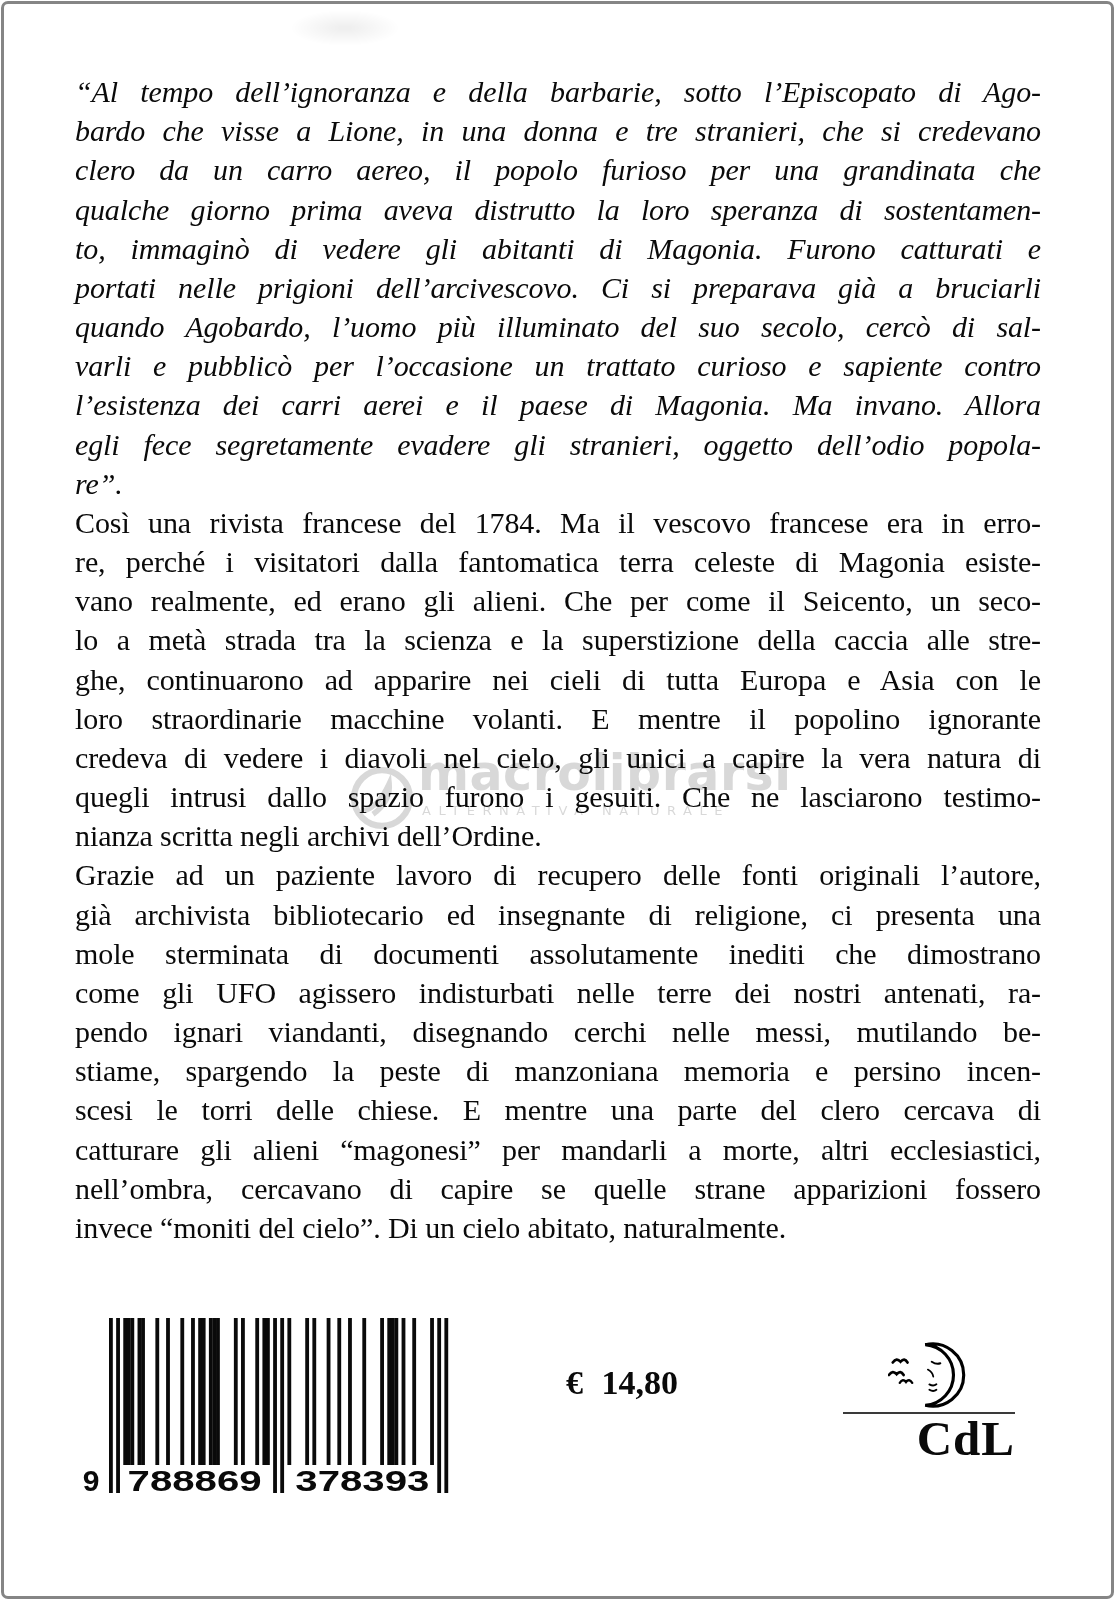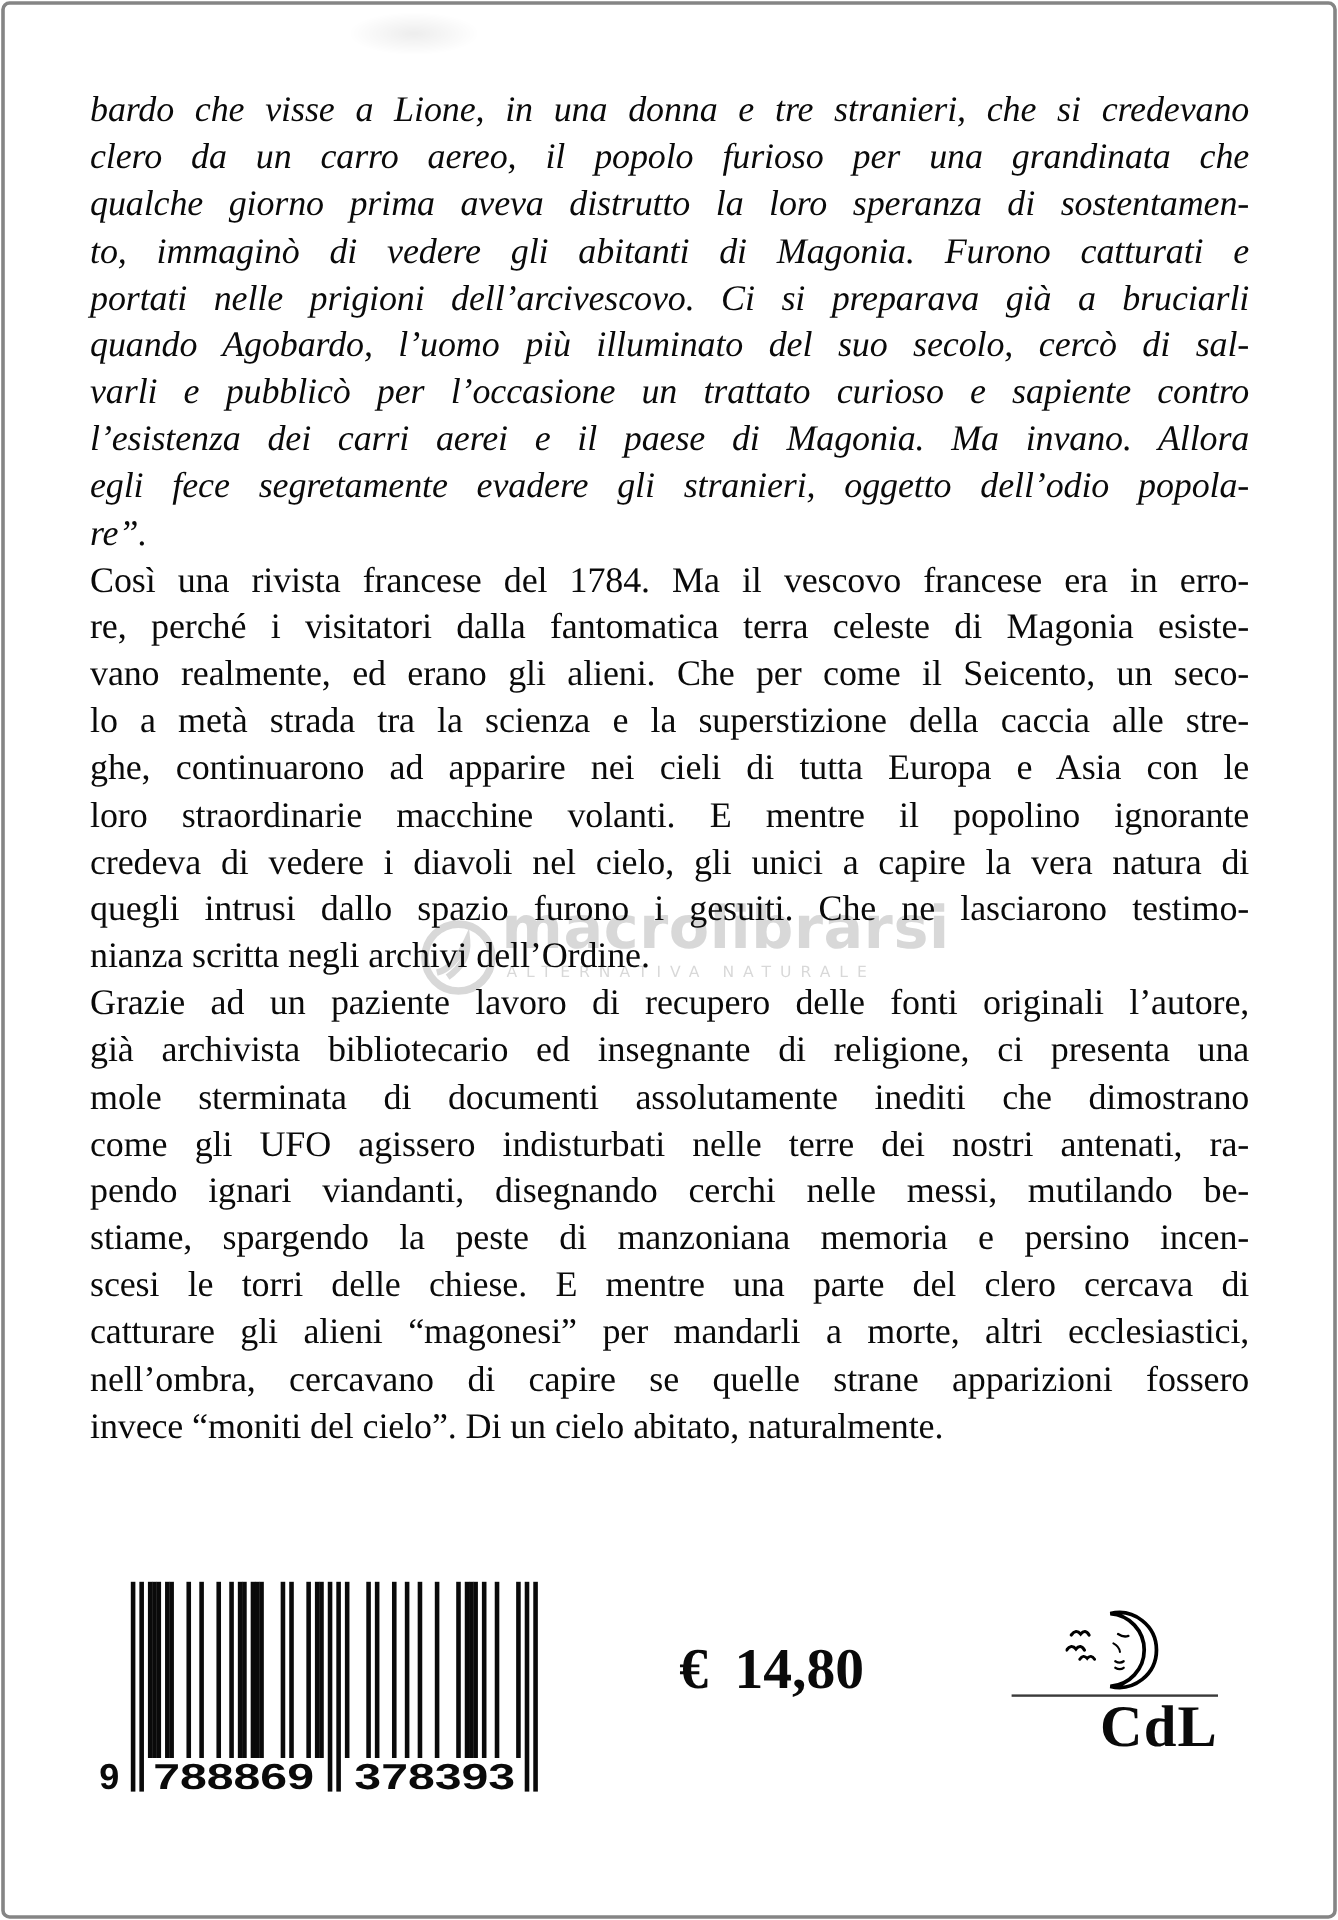--- a/index.html
+++ b/index.html
@@ -16,21 +16,21 @@
     font-size:30px;line-height:39.17px;z-index:2;letter-spacing:-0.1px;}
   .para .line{text-align:justify;text-align-last:justify;}
   .para .line.last{text-align-last:left;}
   .para.italic{font-style:italic;}
   .watermark{position:absolute;left:346px;top:748px;display:flex;align-items:flex-start;gap:0;
     color:#6b6b6b;opacity:0.26;z-index:1;}
   .wm-swirl{margin-top:14px;}
   .wm-brand{font-family:"DejaVu Sans",sans-serif;font-weight:bold;font-size:49px;line-height:52px;letter-spacing:0.5px;}
   .wm-tag{font-family:"DejaVu Sans",sans-serif;font-size:13px;letter-spacing:7.5px;margin-top:3px;margin-left:4px;}
   .barcode{position:absolute;left:78px;top:1318px;z-index:2;}
-  .price{position:absolute;left:566px;top:1364px;font-size:48px;font-weight:bold;word-spacing:10px;z-index:2;}
+  .price{position:absolute;left:566px;top:1364px;font-size:34px;font-weight:bold;word-spacing:10px;z-index:2;}
   .publisher{position:absolute;left:843px;top:1336px;width:172px;text-align:right;z-index:2;}
   .publisher .moon{display:block;margin:0 auto;}
   .pub-rule{height:2px;background:#3a3a3a;width:172px;margin-top:-2px;}
   .pub-name{font-size:49px;line-height:46px;font-weight:bold;margin-top:2px;letter-spacing:1px;}
 </style>
 </head>
 <body>
 
 <div class="page">
   <div class="frame"></div>
@@ -42,20 +42,21 @@
       <path d="M10,27 Q18,25 24,12 Q25,22 15,29" fill="none" stroke="currentColor" stroke-width="3"></path>
     </svg>
     <div>
       <div class="wm-brand">macrolibrarsi</div>
       <div class="wm-tag">ALTERNATIVA NATURALE</div>
     </div>
   </div>
 
   <div class="text-block" id="text-block">
       <div class="para italic">
+        <div class="line">“Al tempo dell’ignoranza e della barbarie, sotto l’Episcopato di Ago-</div>
         <div class="line">bardo che visse a Lione, in una donna e tre stranieri, che si credevano</div>
         <div class="line">clero da un carro aereo, il popolo furioso per una grandinata che</div>
         <div class="line">qualche giorno prima aveva distrutto la loro speranza di sostentamen-</div>
         <div class="line">to, immaginò di vedere gli abitanti di Magonia. Furono catturati e</div>
         <div class="line">portati nelle prigioni dell’arcivescovo. Ci si preparava già a bruciarli</div>
         <div class="line">quando Agobardo, l’uomo più illuminato del suo secolo, cercò di sal-</div>
         <div class="line">varli e pubblicò per l’occasione un trattato curioso e sapiente contro</div>
         <div class="line">l’esistenza dei carri aerei e il paese di Magonia. Ma invano. Allora</div>
         <div class="line">egli fece segretamente evadere gli stranieri, oggetto dell’odio popola-</div>
         <div class="line last">re”.</div>

